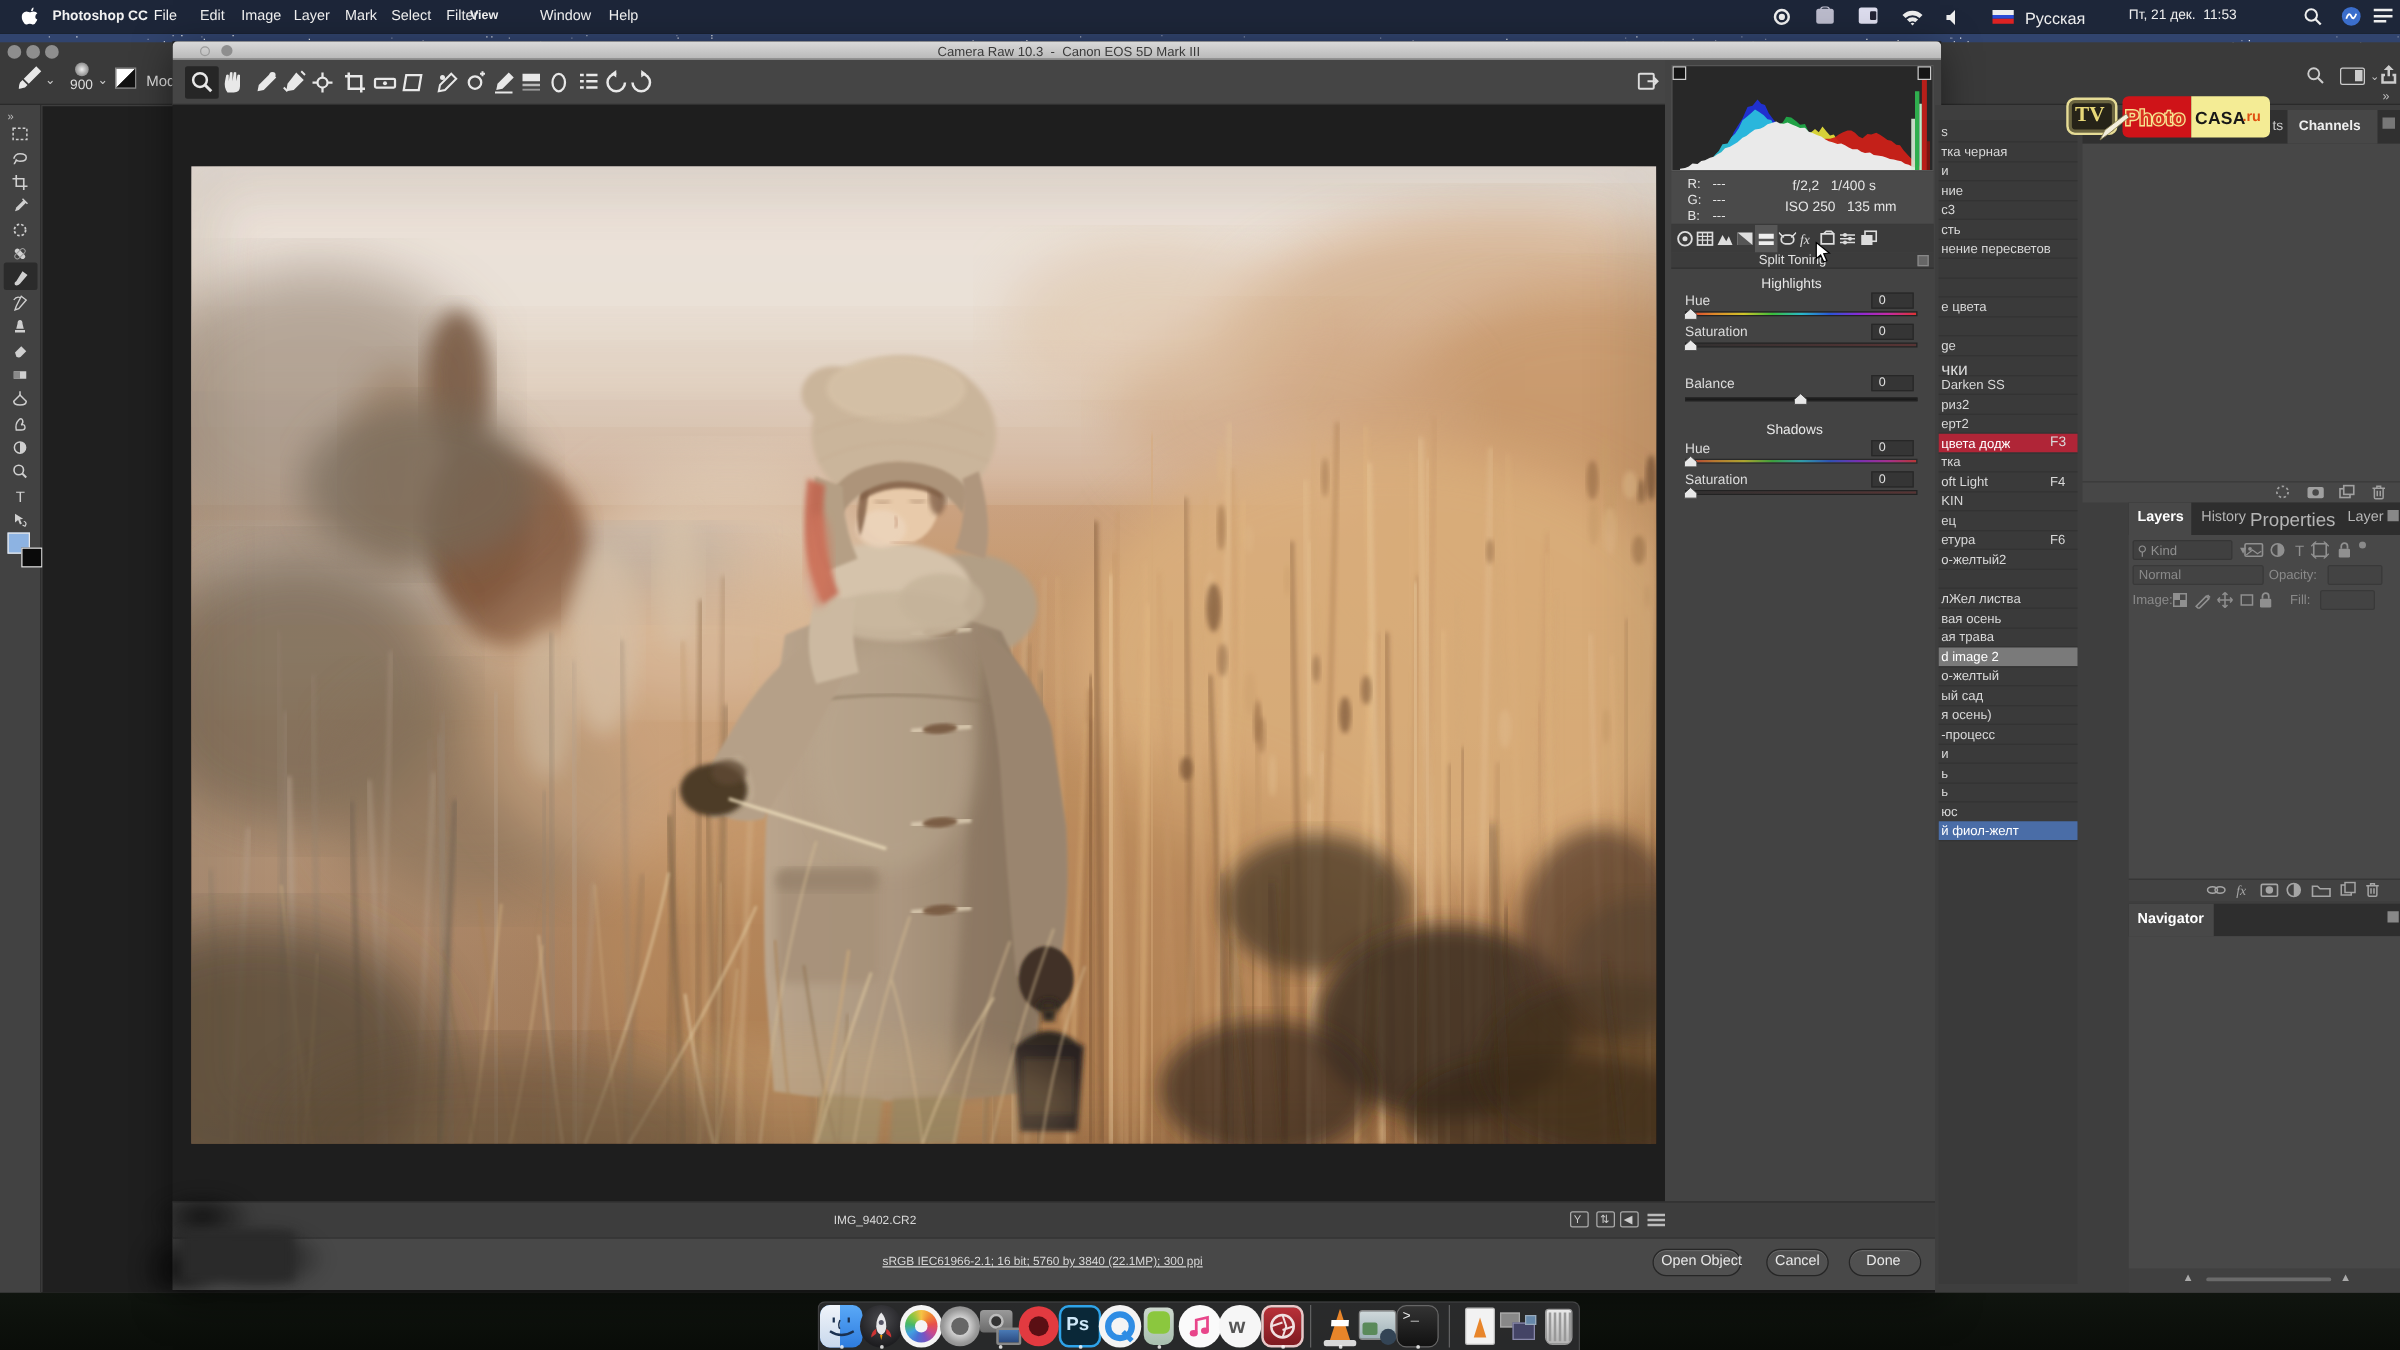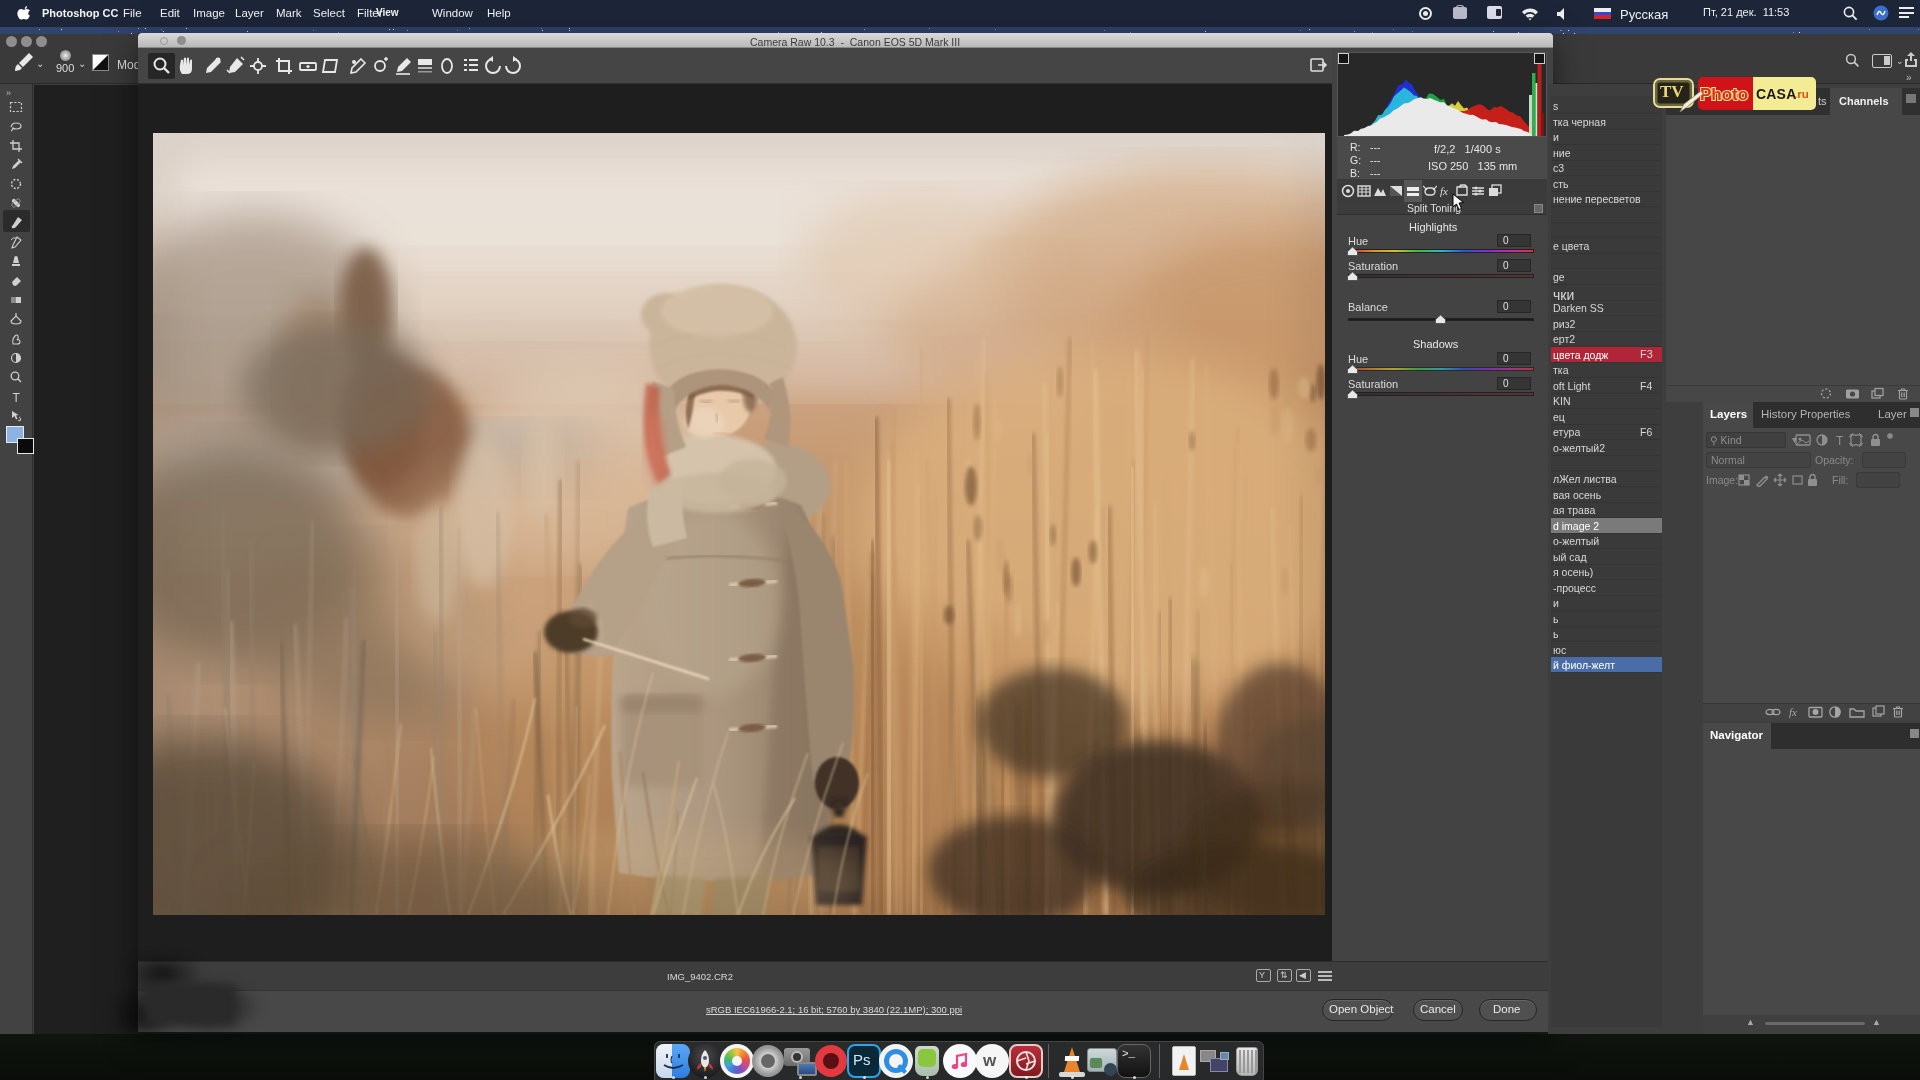--- a/index.html
+++ b/index.html
@@ -758,21 +758,21 @@
       <rect x="26" y="2.5" width="13" height="9" rx="1.5" fill="#a0a0a0"></rect>
       <circle cx="32.5" cy="7" r="2.6" fill="#474747"></circle>
       <rect x="52" y="4" width="8" height="7" fill="none" stroke="#a0a0a0" stroke-width="1.3"></rect>
       <rect x="55" y="1.5" width="8" height="7" fill="#474747" stroke="#a0a0a0" stroke-width="1.3"></rect>
       <path d="M78 3.5 H88 M79.5 3.5 V11 Q79.5 12 80.5 12 H85.5 Q86.5 12 86.5 11 V3.5 M81.5 3.5 V2 H84.5 V3.5 M81.8 5.5 V10 M84.2 5.5 V10" stroke="#a0a0a0" stroke-width="1.2" fill="none"></path>
     </svg>
 <div class="abs" style="left:1703px;top:402px;width:217px;height:26px;background:#2e2e2e"></div>
 <div class="abs" style="left:1703px;top:402px;width:50px;height:26px;background:#484848"></div>
 <div class="txt" style="left:1710px;top:408px;font-size:11.5px;color:#fff;font-weight:bold">Layers</div>
 <div class="txt" style="left:1761px;top:408px;font-size:11.5px;color:#b5b5b5">History</div>
-<div class="txt" style="left:1800px;top:408px;font-size:11px;color:#b5b5b5">Properties</div>
+<div class="txt" style="left:1800px;top:408px;font-size:15px;color:#b5b5b5">Properties</div>
 <div class="txt" style="left:1878px;top:408px;font-size:11.5px;color:#b5b5b5">Layer</div>
 <div class="abs" style="left:1910px;top:408px;width:9px;height:9px;background:#888"></div>
 <div class="abs" style="left:1703px;top:428px;width:217px;height:275px;background:#484848"></div>
 <div class="abs" style="left:1706px;top:432px;width:80px;height:16px;background:#404040;border:1px solid #363636;border-radius:2px"></div>
 <div class="txt" style="left:1710px;top:434px;font-size:10.5px;color:#8f8f8f">⚲ Kind</div>
 <div class="txt" style="left:1792px;top:434px;font-size:10px;color:#8f8f8f">▾</div>
 <svg class="abs" style="left:1795px;top:433px" width="100" height="14" viewBox="0 0 100 14">
       <rect x="1" y="2" width="14" height="10" rx="1" fill="none" stroke="#909090" stroke-width="1.3"></rect>
       <circle cx="5" cy="6" r="1.5" fill="#909090"></circle>
       <path d="M2 11 L7 7 L11 10 L14 8" stroke="#909090" stroke-width="1" fill="none"></path>
@@ -870,21 +870,21 @@
       <div style="position:absolute;left:1px;top:4px;width:26px;height:18px;background:linear-gradient(180deg,#9a9a9a,#6a6a6a);border-radius:3px"></div>
       <div style="position:absolute;left:8px;top:7px;width:12px;height:12px;border-radius:50%;background:#333;border:2px solid #bbb"></div>
       <div style="position:absolute;left:14px;top:18px;width:20px;height:14px;background:linear-gradient(180deg,#4a7ab5,#2a4a80);border:2px solid #888;border-radius:2px"></div>
     </div>
 <div class="abs" style="left:814px;top:1044px;width:34px;height:34px">
       <div style="position:absolute;inset:1px;border-radius:50%;background:#e23a40"></div>
       <div style="position:absolute;inset:9px;border-radius:50%;background:#5a0f14"></div>
     </div>
 <div class="abs" style="left:847px;top:1044px;width:34px;height:34px">
       <div style="position:absolute;inset:0;border-radius:8px;background:#0a2838;border:2px solid #2ea3e8"></div>
-      <div style="position:absolute;left:6px;top:7px;font-size:15px;font-weight:normal;color:#cfe8f8;font-family:'Liberation Sans'">Ps</div>
+      <div style="position:absolute;left:6px;top:7px;font-size:15px;font-weight:bold;color:#cfe8f8;font-family:'Liberation Sans'">Ps</div>
     </div>
 <div class="abs" style="left:879px;top:1044px;width:34px;height:34px">
       <div style="position:absolute;inset:0;border-radius:50%;background:#f4f4f4"></div>
       <div style="position:absolute;inset:5px;border-radius:50%;border:5px solid #2f8de4"></div>
       <div style="position:absolute;right:6px;bottom:7px;width:10px;height:4px;background:#2f8de4;transform:rotate(45deg)"></div>
     </div>
 <div class="abs" style="left:910px;top:1044px;width:34px;height:34px">
       <div style="position:absolute;left:5px;top:2px;width:24px;height:30px;background:linear-gradient(180deg,#cdd8ce,#a8bfae);border-radius:5px 5px 8px 8px"></div>
       <div style="position:absolute;left:8px;top:5px;width:18px;height:18px;background:#8bc73e;border-radius:5px"></div>
     </div>

